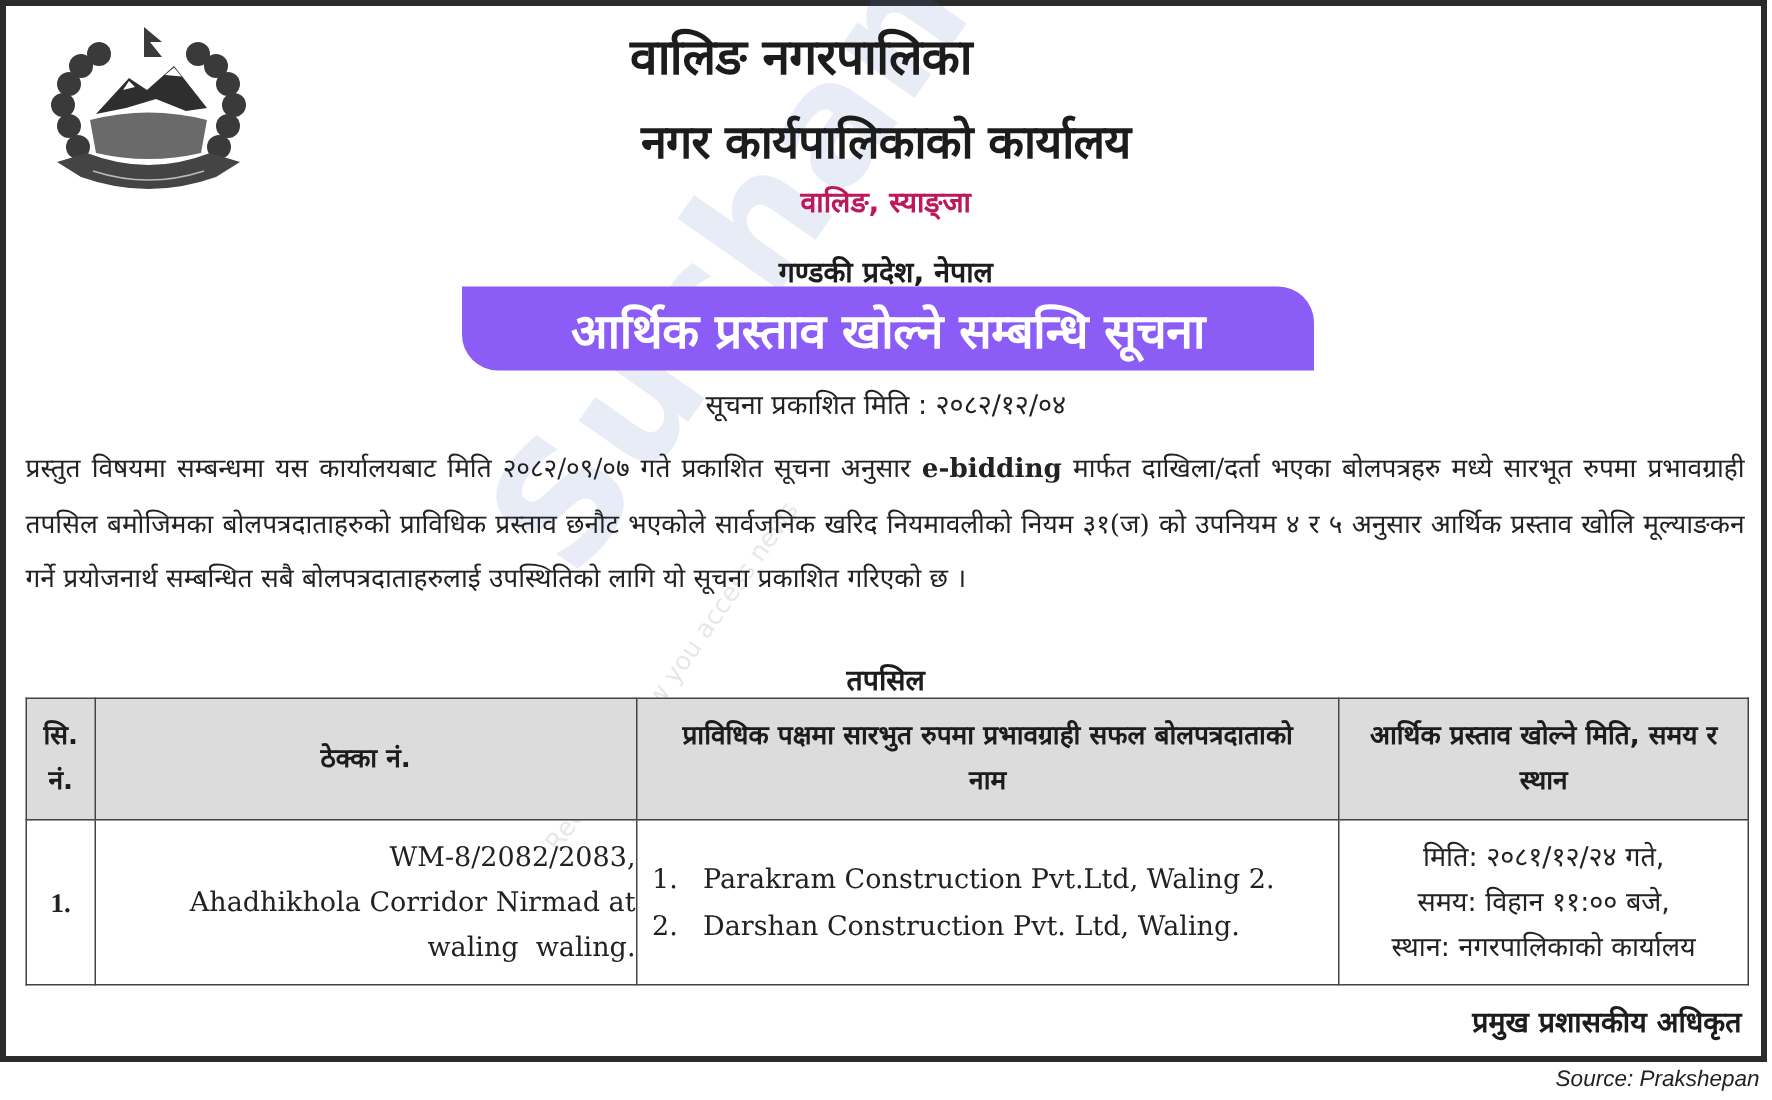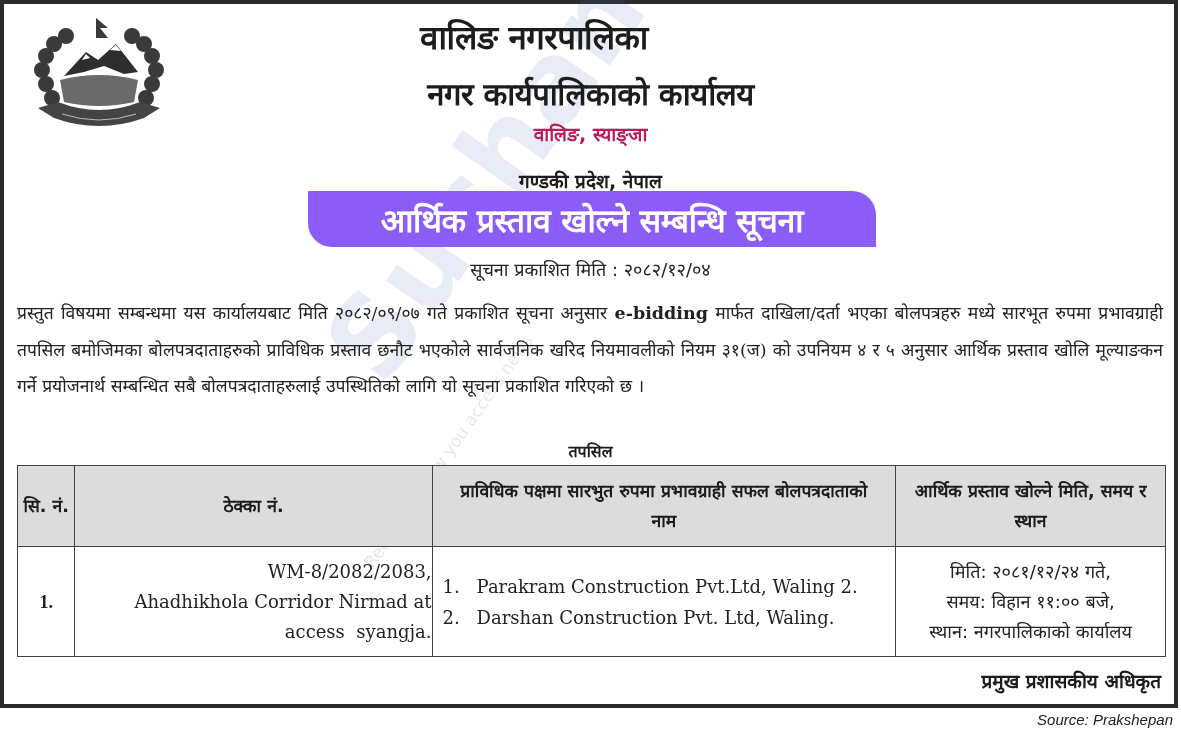--- a/index.html
+++ b/index.html
@@ -62,38 +62,38 @@
   .para {
     position: absolute; left: 17px; width: 1146px; top: 295px;
     font-size: 17.5px; line-height: 36.5px; color: #222;
     text-align: justify; text-align-last: left;
     font-family: "DejaVu Serif", serif;
   }
   .para b { font-family: "DejaVu Serif", serif; font-weight: bold; }
 
   .tapasil {
     position: absolute; left: 0; width: 1181px; top: 440px; text-align: center;
-    font-size: 16px; font-weight: bold; color: #1c1c1c;
+    font-size: 19px; font-weight: bold; color: #1c1c1c;
   }
 
   table.schedule {
     position: absolute; left: 17px; top: 465px; width: 1149px;
     border-collapse: collapse;
   }
   .schedule th, .schedule td { border: 1.5px solid #444; }
   .schedule th {
     background: #dcdcdc; height: 81px;
     font-size: 17.5px; font-weight: bold; color: #1c1c1c; line-height: 30px;
     text-align: center; vertical-align: middle;
   }
   .schedule td {
     height: 110px; vertical-align: middle; color: #222;
     font-size: 18px; line-height: 30px;
   }
-  .c-sn { width: 58px; }
+  .c-sn { width: 46px; }
   .c-contract { width: 361px; }
   .c-bidders { width: 469px; }
   .c-opening { width: 273px; }
   .td-sn { text-align: center; font-family: "Liberation Serif", serif; font-size: 20px; }
   .td-sn b { font-weight: bold; }
   .td-contract { text-align: right; font-family: "DejaVu Serif", serif; font-size: 18px; line-height: 30px; }
   .td-bidders { font-family: "DejaVu Serif", serif; font-size: 18px; padding-left: 10px; }
   .bid-line { display: flex; line-height: 31px; }
   .bid-num { width: 34px; }
   .td-opening { text-align: center; font-size: 17px; line-height: 30px; }
@@ -170,21 +170,21 @@
       <th class="c-bidders" style="padding:0 15px;"><span>प्राविधिक पक्षमा सारभुत रुपमा प्रभावग्राही सफल बोलपत्रदाताको नाम</span></th>
       <th class="c-opening" style="padding:0 12px;"><span>आर्थिक प्रस्ताव खोल्ने मिति, समय र स्थान</span></th>
     </tr>
   </thead>
   <tbody>
     <tr>
       <td class="td-sn"><b>1.</b></td>
       <td class="td-contract">
         <div>WM-8/2082/2083,</div>
         <div>Ahadhikhola Corridor Nirmad at</div>
-        <div style="white-space:pre;">access  syangja.</div>
+        <div style="white-space:pre;">waling  waling.</div>
       </td>
       <td class="td-bidders">
         <div class="bid-line">
           <span class="bid-num">1.</span>
           <span>Parakram Construction Pvt.Ltd, Waling 2.</span>
         </div>
         <div class="bid-line">
           <span class="bid-num">2.</span>
           <span>Darshan Construction Pvt. Ltd, Waling.</span>
         </div>

